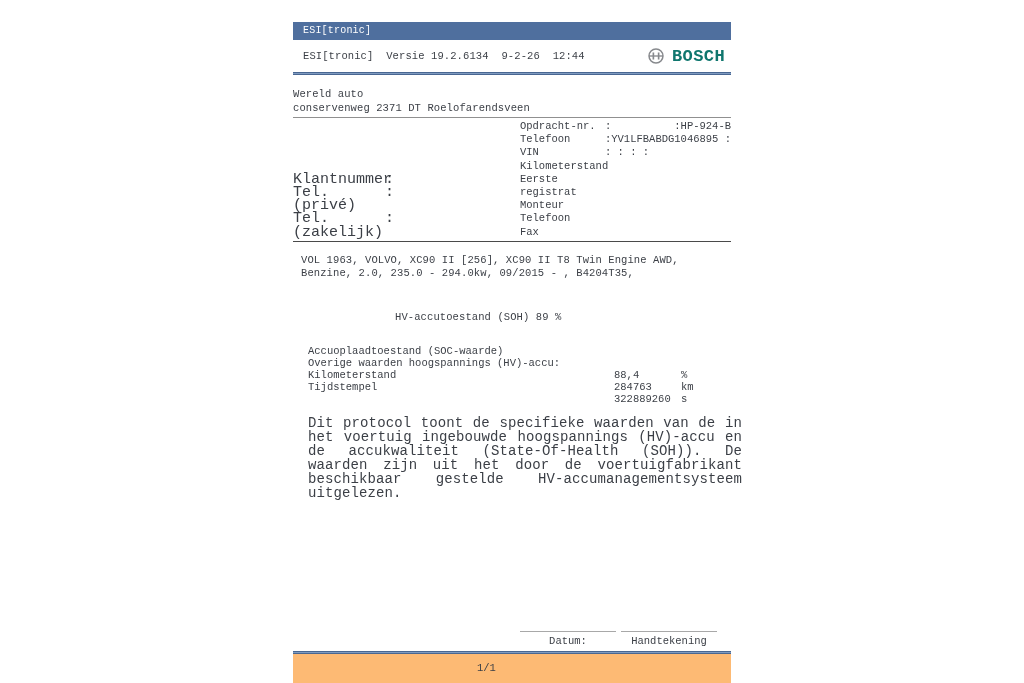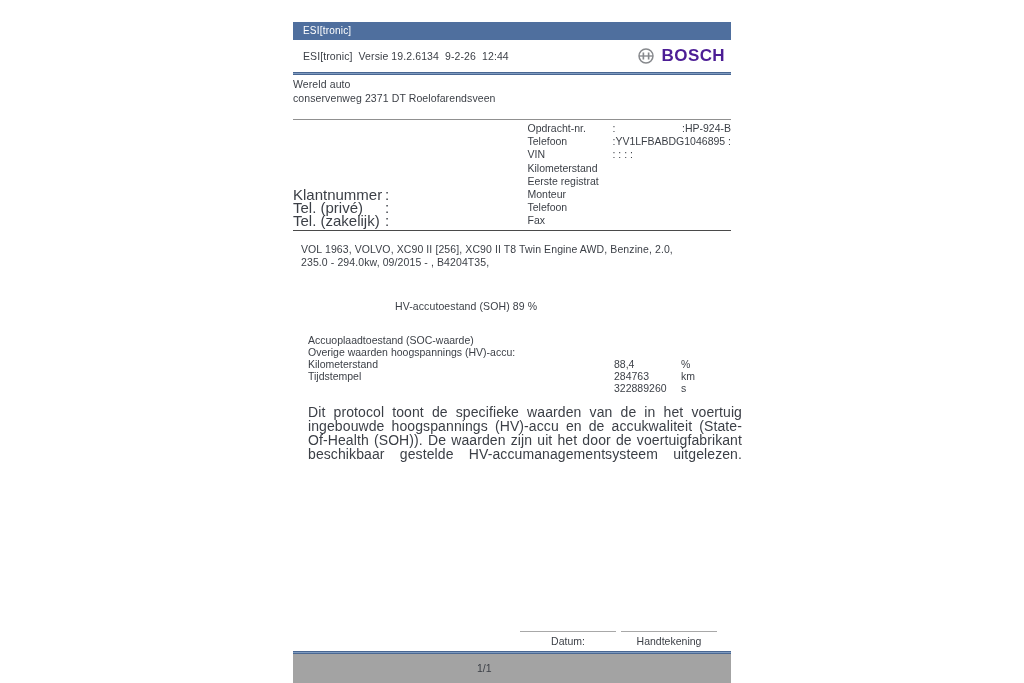--- a/index.html
+++ b/index.html
@@ -1,31 +1,31 @@
 <!DOCTYPE html>
 <html><head>
 <meta charset="utf-8">
 <style>
   html,body{margin:0;padding:0;background:#ffffff;}
   .page{width:1024px;height:683px;position:relative;overflow:hidden;
-        font-family:Liberation Sans, sans-serif;color:#3b3f46;}
+        font-family:Liberation Mono, monospace;color:#3b3f46;}
   .doc{width:438px;height:683px;margin:0 auto;display:flex;flex-direction:column;box-sizing:border-box;}
   .doc *{box-sizing:border-box;}
 
   .title-bar{margin-top:22px;height:18px;background:#4f6f9e;color:#ffffff;
              font-size:10px;line-height:18px;padding-left:10px;letter-spacing:.2px;}
   .version-row{height:32px;display:flex;align-items:center;justify-content:space-between;padding-left:10px;}
   .version-text{font-size:10.5px;white-space:pre;letter-spacing:.1px;}
   .brand{display:flex;align-items:center;gap:7px;padding-right:6px;}
-  .bosch-word{color:#4c1d95;font-weight:bold;font-size:17px;letter-spacing:.4px;}
+  .bosch-word{color:#0f766e;font-weight:bold;font-size:17px;letter-spacing:.4px;}
   .armature{display:block;}
 
   .rule{height:3px;background:linear-gradient(to bottom,#2e4d7b 0%,#7f9bc0 50%,#2e4d7b 100%);flex:0 0 3px;}
 
-  .address-block{margin-top:2px;border-bottom:1px solid #909090;padding-bottom:14px;}
+  .address-block{margin-top:12px;border-bottom:1px solid #909090;padding-bottom:2px;}
   .address-line{font-size:10.5px;line-height:14px;letter-spacing:.1px;}
 
   .info-section{display:flex;align-items:flex-end;border-bottom:1px solid #4a4a4a;padding-bottom:2px;}
   .contact-col{width:242px;font-size:15px;}
   .c-row{display:flex;line-height:13.2px;}
   .c-label{width:92px;}
   .order-col{flex:1;font-size:10.5px;padding-top:2px;margin-left:36px;}
   .o-row{display:flex;line-height:13.2px;}
   .o-label{flex:0 0 85px;}
   .o-val{flex:1;display:flex;justify-content:space-between;white-space:pre;}
@@ -41,21 +41,21 @@
 
   .protocol{margin:11px -11px 0 15px;text-align:justify;font-size:14px;line-height:14px;letter-spacing:.1px;}
   .protocol:after{content:"";display:inline-block;width:100%;}
 
   .sig-area{margin-top:auto;display:flex;justify-content:flex-end;gap:5px;padding-right:14px;}
   .sig-block{width:96px;}
   .sig-line{border-top:1px solid #a8a8a8;height:0;}
   .sig-label{text-align:center;font-size:10.5px;padding-top:3px;line-height:12px;}
 
   .rule.bottom{margin-top:4px;}
-  .footer{height:29px;background:#a3a3a3;font-size:10.5px;flex:0 0 29px;}
+  .footer{height:29px;background:#fdba74;font-size:10.5px;flex:0 0 29px;}
   .footer .page-num{display:inline-block;margin-left:184px;margin-top:8px;}
 </style>
 </head>
 <body>
 
 <div class="page">
   <div class="doc">
 
     <div class="title-bar">
       <span>ESI[tronic]</span>

